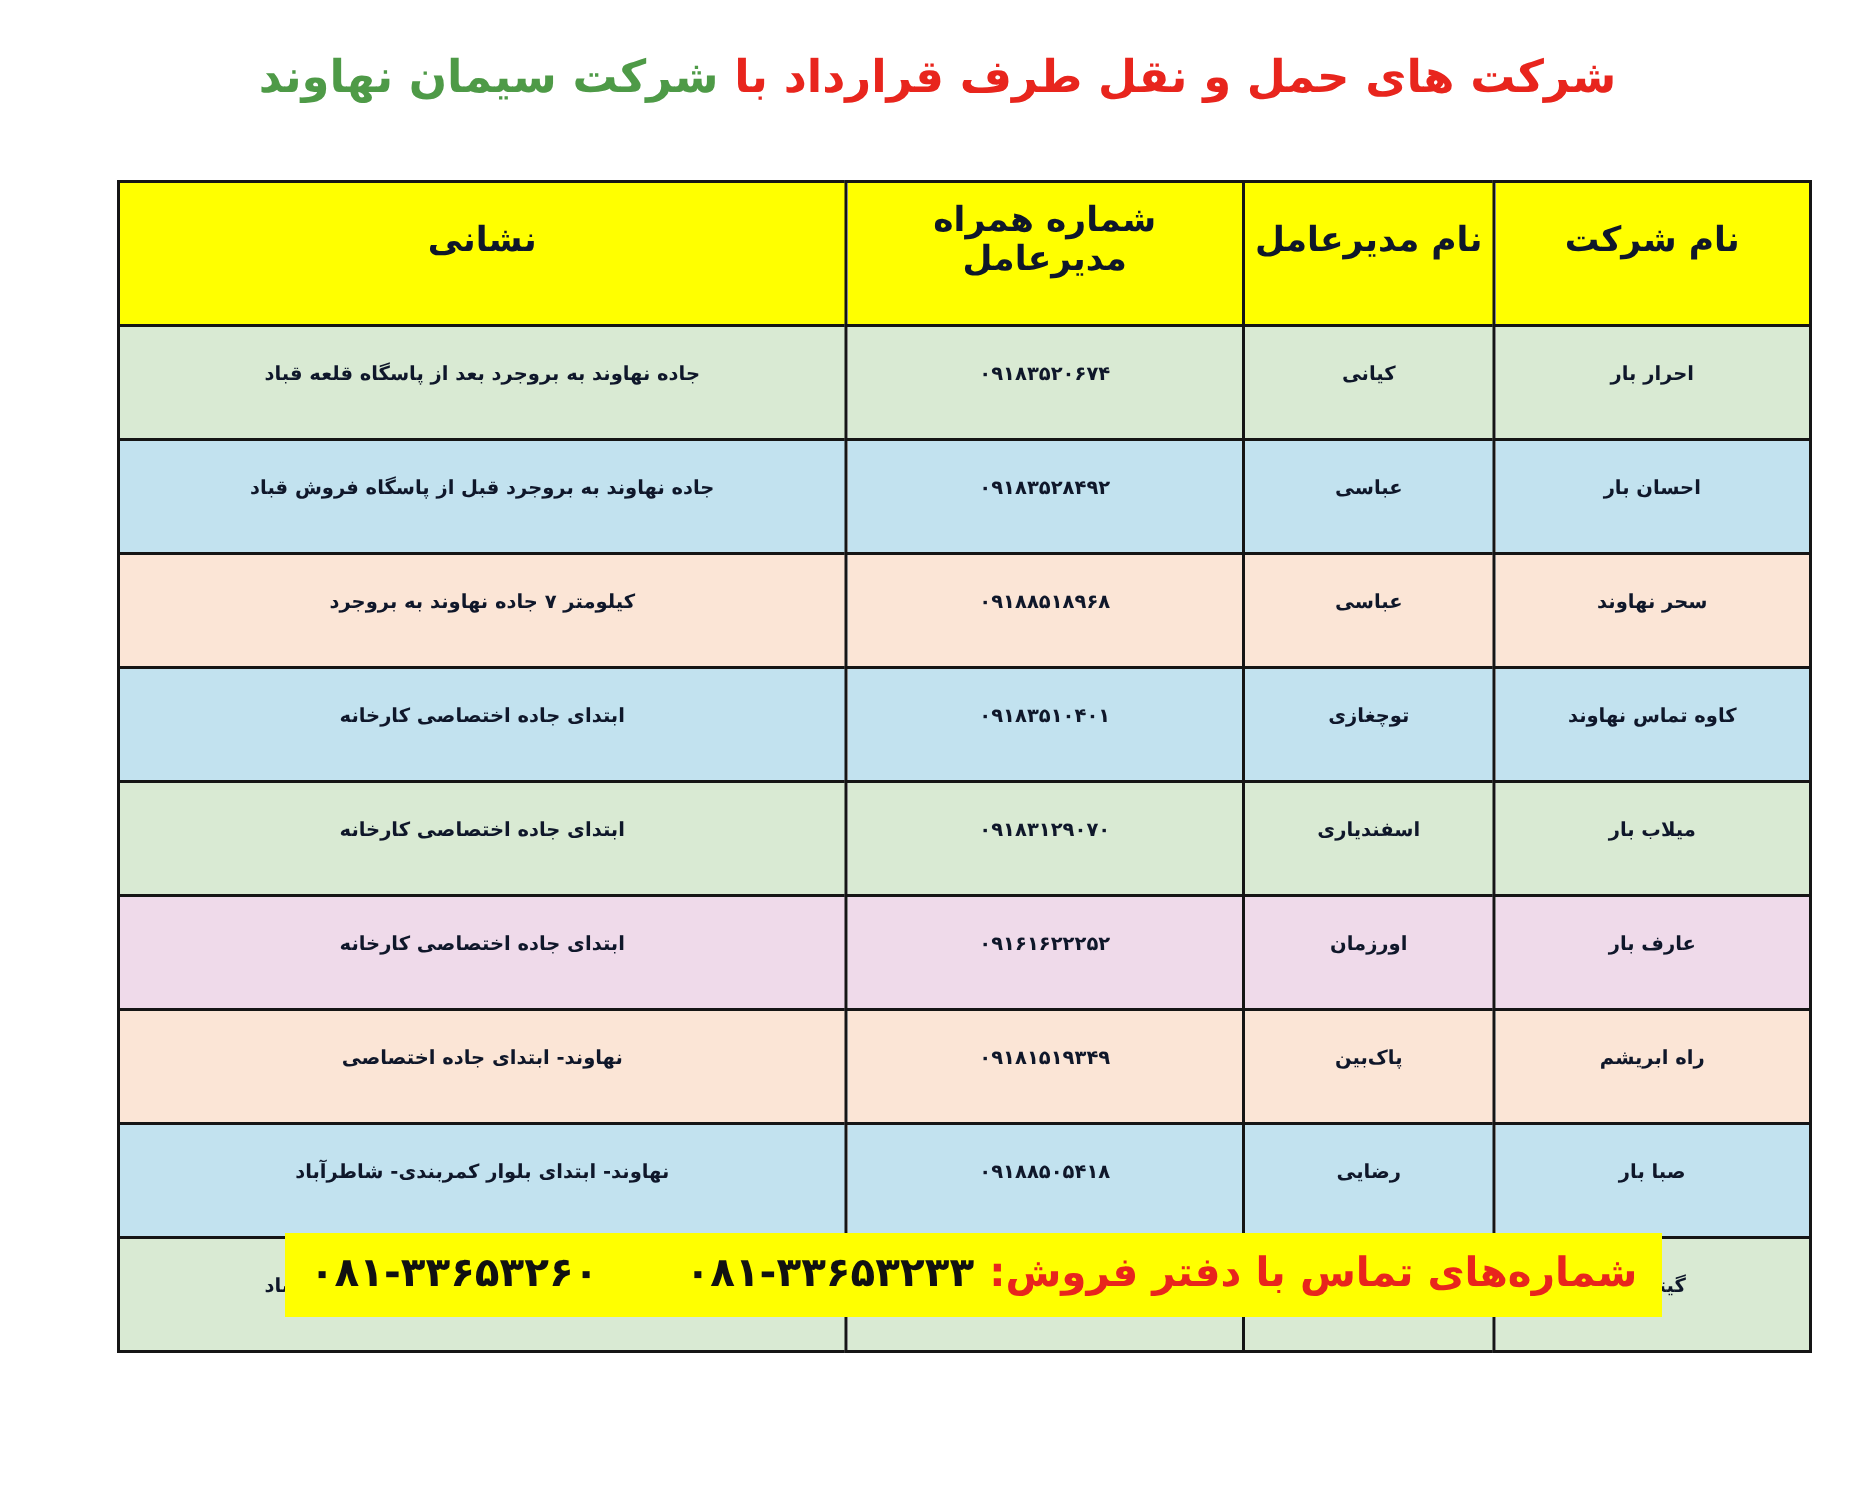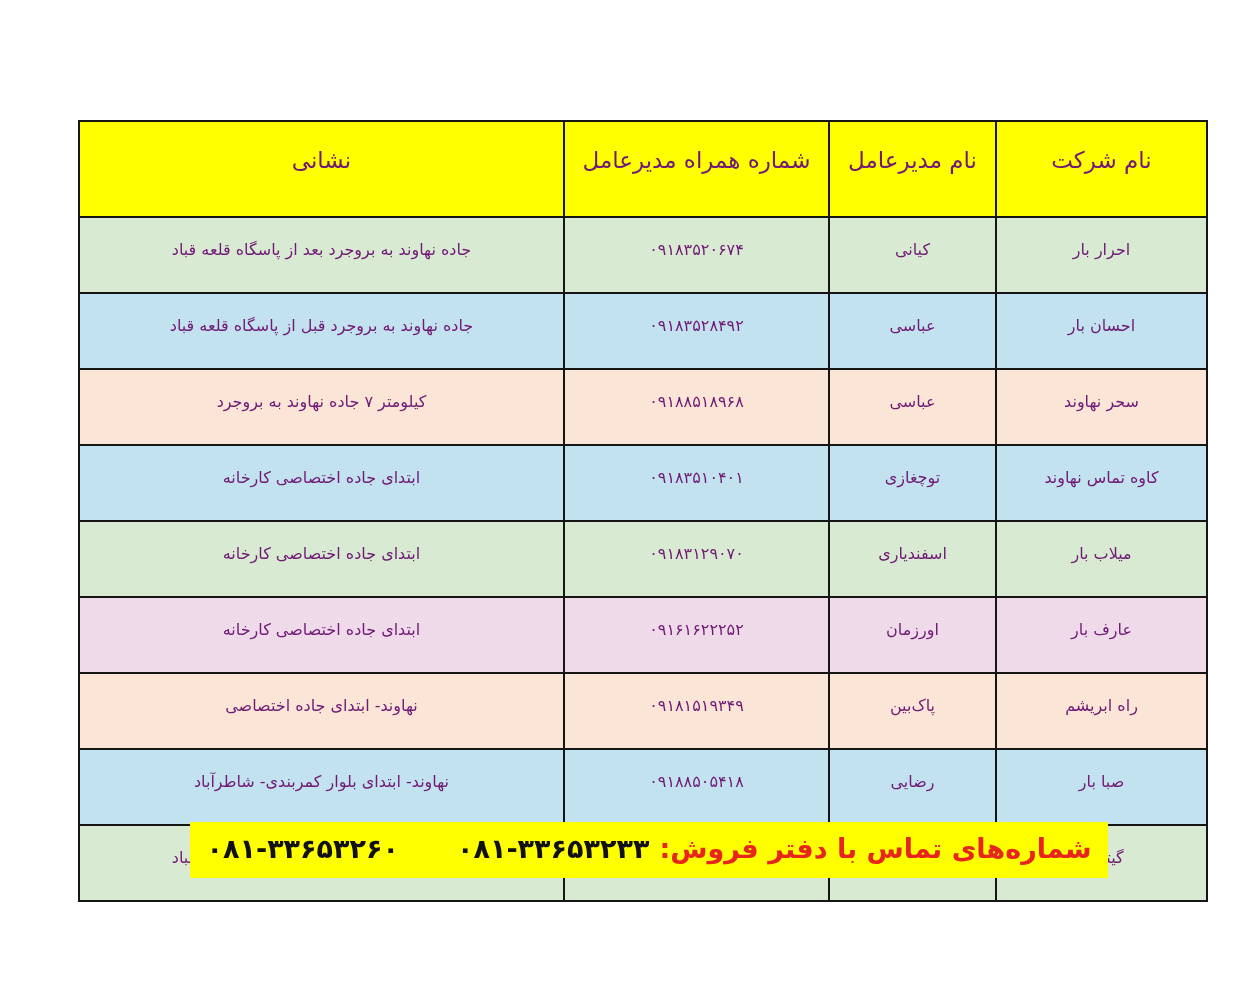--- a/index.html
+++ b/index.html
@@ -21,29 +21,29 @@
 
   
   .tbl-wrap{position:absolute;top:120px;left:80px;width:1128px;}
   table{
     border-collapse:collapse;table-layout:fixed;width:1128px;
     direction:rtl;
   }
   th,td{
     border:2px solid #151515;
     text-align:center;vertical-align:middle;
-    font-weight:normal;color:#701a75;
+    font-weight:bold;color:#0f172a;
     overflow:hidden;
   }
   th{
     height:76px;font-size:23px;
     padding:0 4px 18px 4px;
   }
   td{
-    height:62px;font-size:16px;
+    height:62px;font-size:13px;
     padding:0 6px 12px 6px;
   }
   col.c-company{width:211px;}
   col.c-ceo{width:167px;}
   col.c-mobile{width:265px;}
   col.c-address{width:485px;}
 
   .num{direction:ltr;unicode-bidi:isolate;}
 
   
@@ -59,20 +59,23 @@
     color:#111;
   }
   .contact-label{margin-left:10px;}
   .contact-nums .num + .num{margin-right:58px;}
 </style>
 </head>
 <body>
 
 <div class="page">
 
+  <div class="title">
+    <span style="color: rgb(232, 37, 29);">شرکت های حمل و نقل طرف قرارداد با </span><span style="color: rgb(78, 154, 71);">شرکت سیمان نهاوند</span>
+  </div>
 
   <div class="tbl-wrap">
     <table>
       <colgroup>
         <col class="c-company">
         <col class="c-ceo">
         <col class="c-mobile">
         <col class="c-address">
       </colgroup>
       <thead>
@@ -87,21 +90,21 @@
           <tr style="background: rgb(217, 234, 211);">
             <td>احرار بار</td>
             <td>کیانی</td>
             <td class="num">۰۹۱۸۳۵۲۰۶۷۴</td>
             <td>جاده نهاوند به بروجرد بعد از پاسگاه قلعه قباد</td>
           </tr>
           <tr style="background: rgb(194, 226, 239);">
             <td>احسان بار</td>
             <td>عباسی</td>
             <td class="num">۰۹۱۸۳۵۲۸۴۹۲</td>
-            <td>جاده نهاوند به بروجرد قبل از پاسگاه قلعه قباد</td>
+            <td>جاده نهاوند به بروجرد قبل از پاسگاه فروش قباد</td>
           </tr>
           <tr style="background: rgb(251, 229, 214);">
             <td>سحر نهاوند</td>
             <td>عباسی</td>
             <td class="num">۰۹۱۸۸۵۱۸۹۶۸</td>
             <td>کیلومتر ۷ جاده نهاوند به بروجرد</td>
           </tr>
           <tr style="background: rgb(194, 226, 239);">
             <td>کاوه تماس نهاوند</td>
             <td>توچغازی</td>

